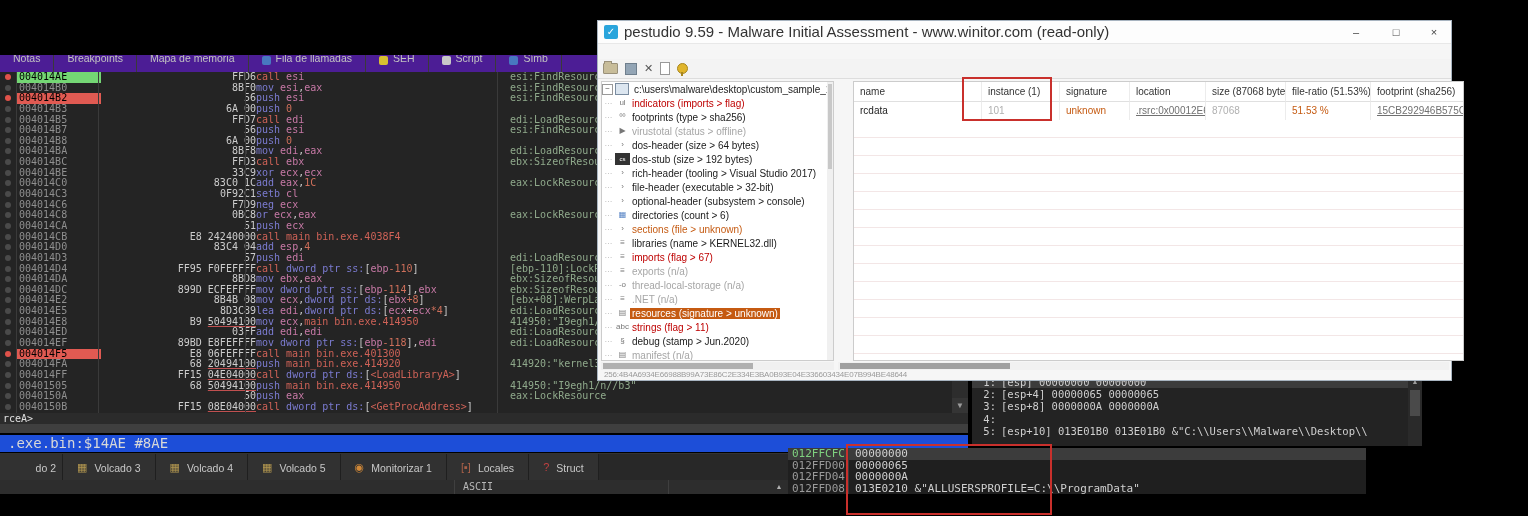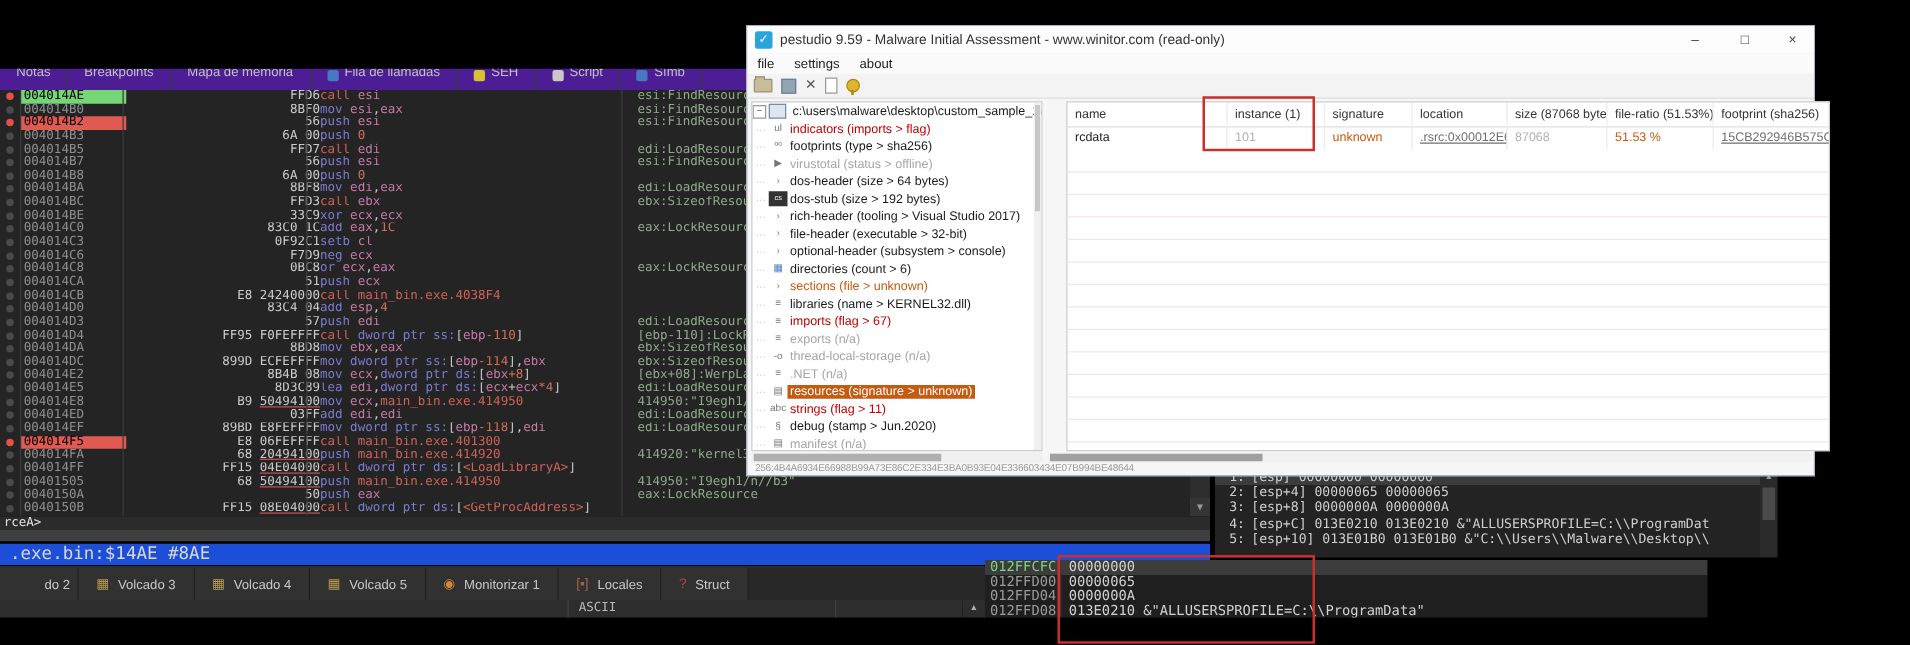--- a/index.html
+++ b/index.html
@@ -76,21 +76,21 @@
   #args-scroll .up{position:absolute;top:0;left:0;right:0;height:12px;color:#9a9a9a;font-size:7px;
     text-align:center;line-height:12px;}
   #args-scroll .thumb{position:absolute;left:2px;right:2px;top:14px;height:26px;background:#4a4a4a;}
 
   
   #pe{position:absolute;left:597px;top:20px;width:853px;height:359px;background:#f6f6f6;
     border:1px solid #a8b4c0;z-index:10;}
   #pe-title{position:absolute;left:0;top:0;right:0;height:22px;background:#fdfdfd;border-bottom:1px solid #e8e8e8;}
   #pe-title .appicon{position:absolute;left:6px;top:4px;width:14px;height:14px;background:#2aa5dc;
     border-radius:2px;color:#fff;font-size:10px;line-height:14px;text-align:center;}
-  #pe-title .ttl{position:absolute;left:26px;top:0;font-size:11px;line-height:22px;color:#333;white-space:nowrap;}
+  #pe-title .ttl{position:absolute;left:26px;top:0;font-size:15px;line-height:22px;color:#333;white-space:nowrap;}
   .winbtn{position:absolute;top:0;width:30px;height:22px;text-align:center;line-height:22px;
     font-size:11px;color:#444;}
   #pe-menu{position:absolute;left:0;top:22px;right:0;height:16px;background:#fbfbfb;display:flex;}
   #pe-menu span{font-size:10.5px;line-height:16px;color:#222;padding:0 8px;}
   #pe-toolbar{position:absolute;left:0;top:38px;right:0;height:19px;background:#f3f3f3;
     border-bottom:1px solid #ddd;display:flex;align-items:center;padding-left:5px;}
   .tbi{margin-right:7px;display:inline-block;}
   .ico-folder{width:13px;height:9px;background:#c8bd9a;border:1px solid #9a917a;border-radius:1px;position:relative;}
   .ico-folder:before{content:"";position:absolute;left:0;top:-3px;width:6px;height:2px;background:#c8bd9a;border:1px solid #9a917a;border-bottom:none;}
   .ico-floppy{width:10px;height:10px;background:#93a5b5;border:1px solid #6f7f8d;}
@@ -258,41 +258,36 @@
     <div class="srow sel"><span class="saddr">012FFCFC</span><span>00000000</span><span></span></div>
     <div class="srow"><span class="saddr">012FFD00</span><span>00000065</span><span></span></div>
     <div class="srow"><span class="saddr">012FFD04</span><span>0000000A</span><span></span></div>
     <div class="srow"><span class="saddr">012FFD08</span><span>013E0210</span><span> &amp;"ALLUSERSPROFILE=C:\\ProgramData"</span></div>
   </div>
 
 <div id="args">
     <div class="arow sel"><span class="an">1:</span><span>[esp] 00000000 00000000</span></div>
     <div class="arow"><span class="an">2:</span><span>[esp+4] 00000065 00000065</span></div>
     <div class="arow"><span class="an">3:</span><span>[esp+8] 0000000A 0000000A</span></div>
-    <div class="arow"><span class="an">4:</span><span>[esp+C] 013E0210 013E0210 &amp;"ALLUSERSPROFILE=C:\\ProgramDat</span></div>
+    <div class="arow"><span class="an">4:</span></div>
     <div class="arow"><span class="an">5:</span><span>[esp+10] 013E01B0 013E01B0 &amp;"C:\\Users\\Malware\\Desktop\\</span></div>
   </div>
 <div id="args-scroll">
   <div class="up">▲</div>
   <div class="thumb"></div>
 </div>
 
 <div id="pe">
   <div id="pe-title">
     <div class="appicon">✓</div>
     <div class="ttl">pestudio 9.59 - Malware Initial Assessment - www.winitor.com (read-only)</div>
     <div class="winbtn" style="right:80px">–</div>
     <div class="winbtn" style="right:40px">□</div>
     <div class="winbtn" style="right:2px">×</div>
   </div>
-  <div id="pe-menu">
-      <span>file</span>
-      <span>settings</span>
-      <span>about</span>
-    </div>
   <div id="pe-toolbar">
     <span class="tbi ico-folder"></span>
     <span class="tbi ico-floppy"></span>
     <span class="tbi ico-x">✕</span>
     <span class="tbi ico-doc"></span>
     <span class="tbi ico-key"></span>
   </div>
 
   <div id="pe-tree">
       <div class="trow">

